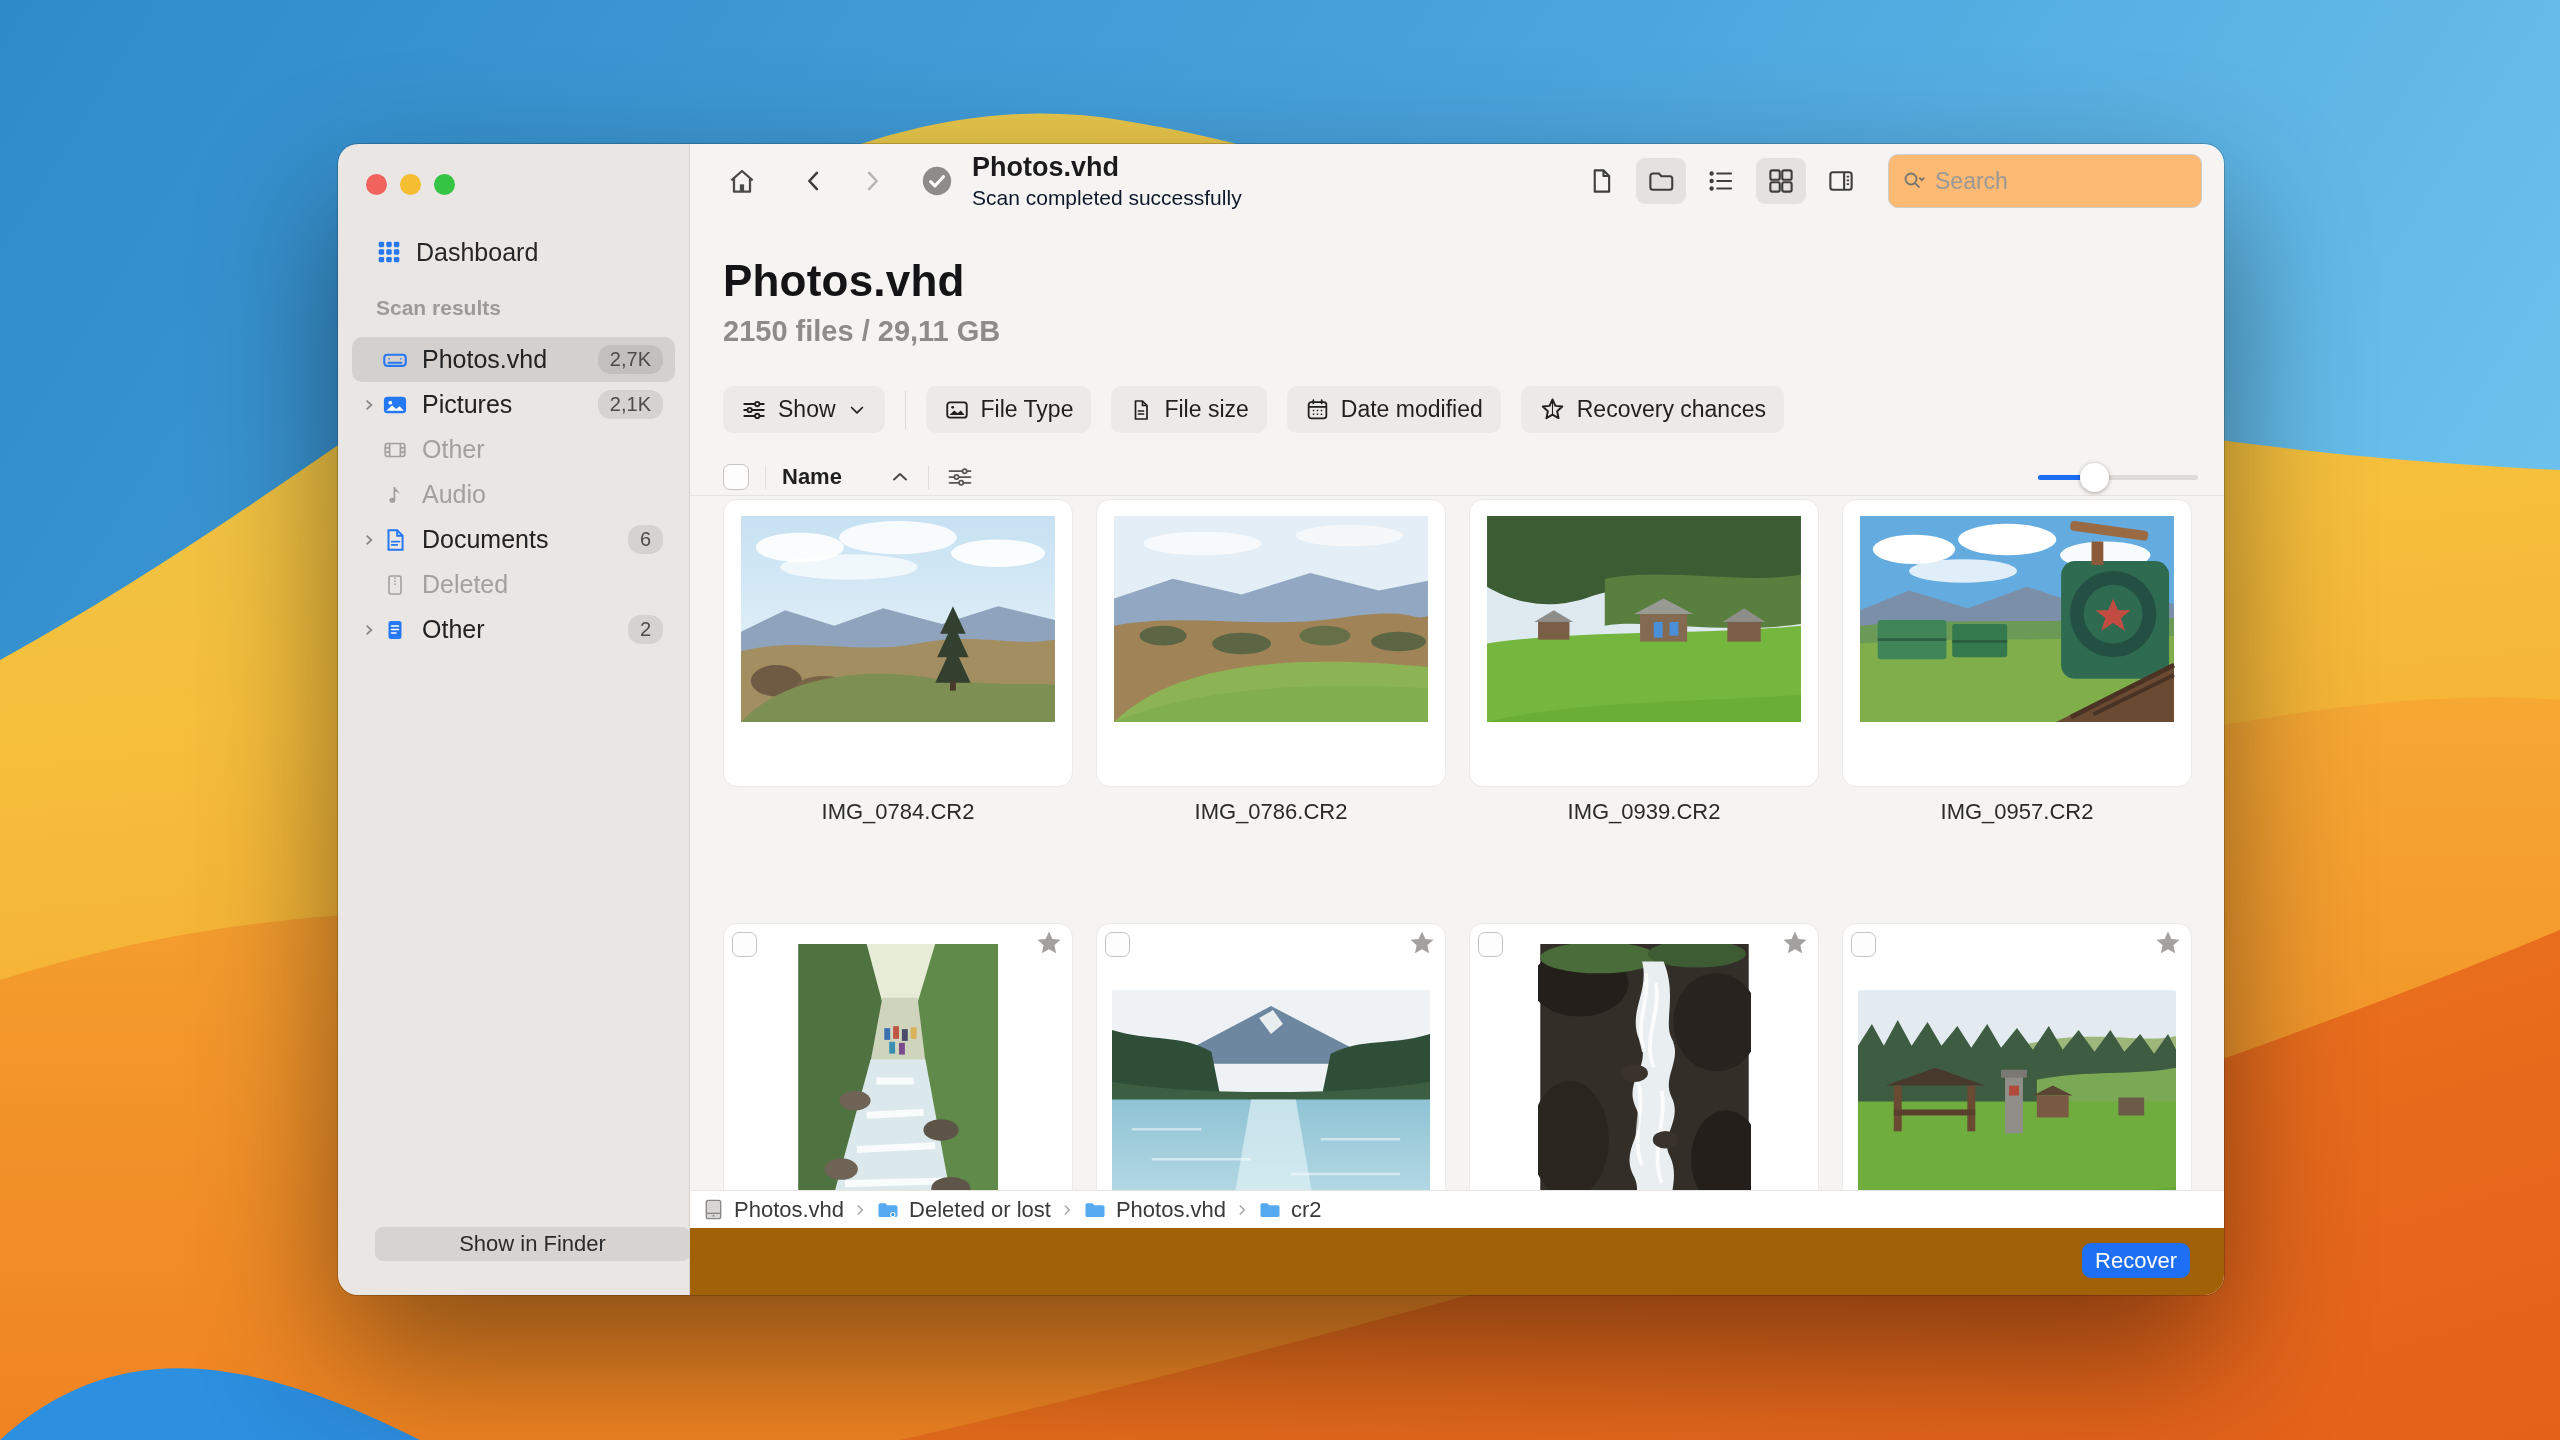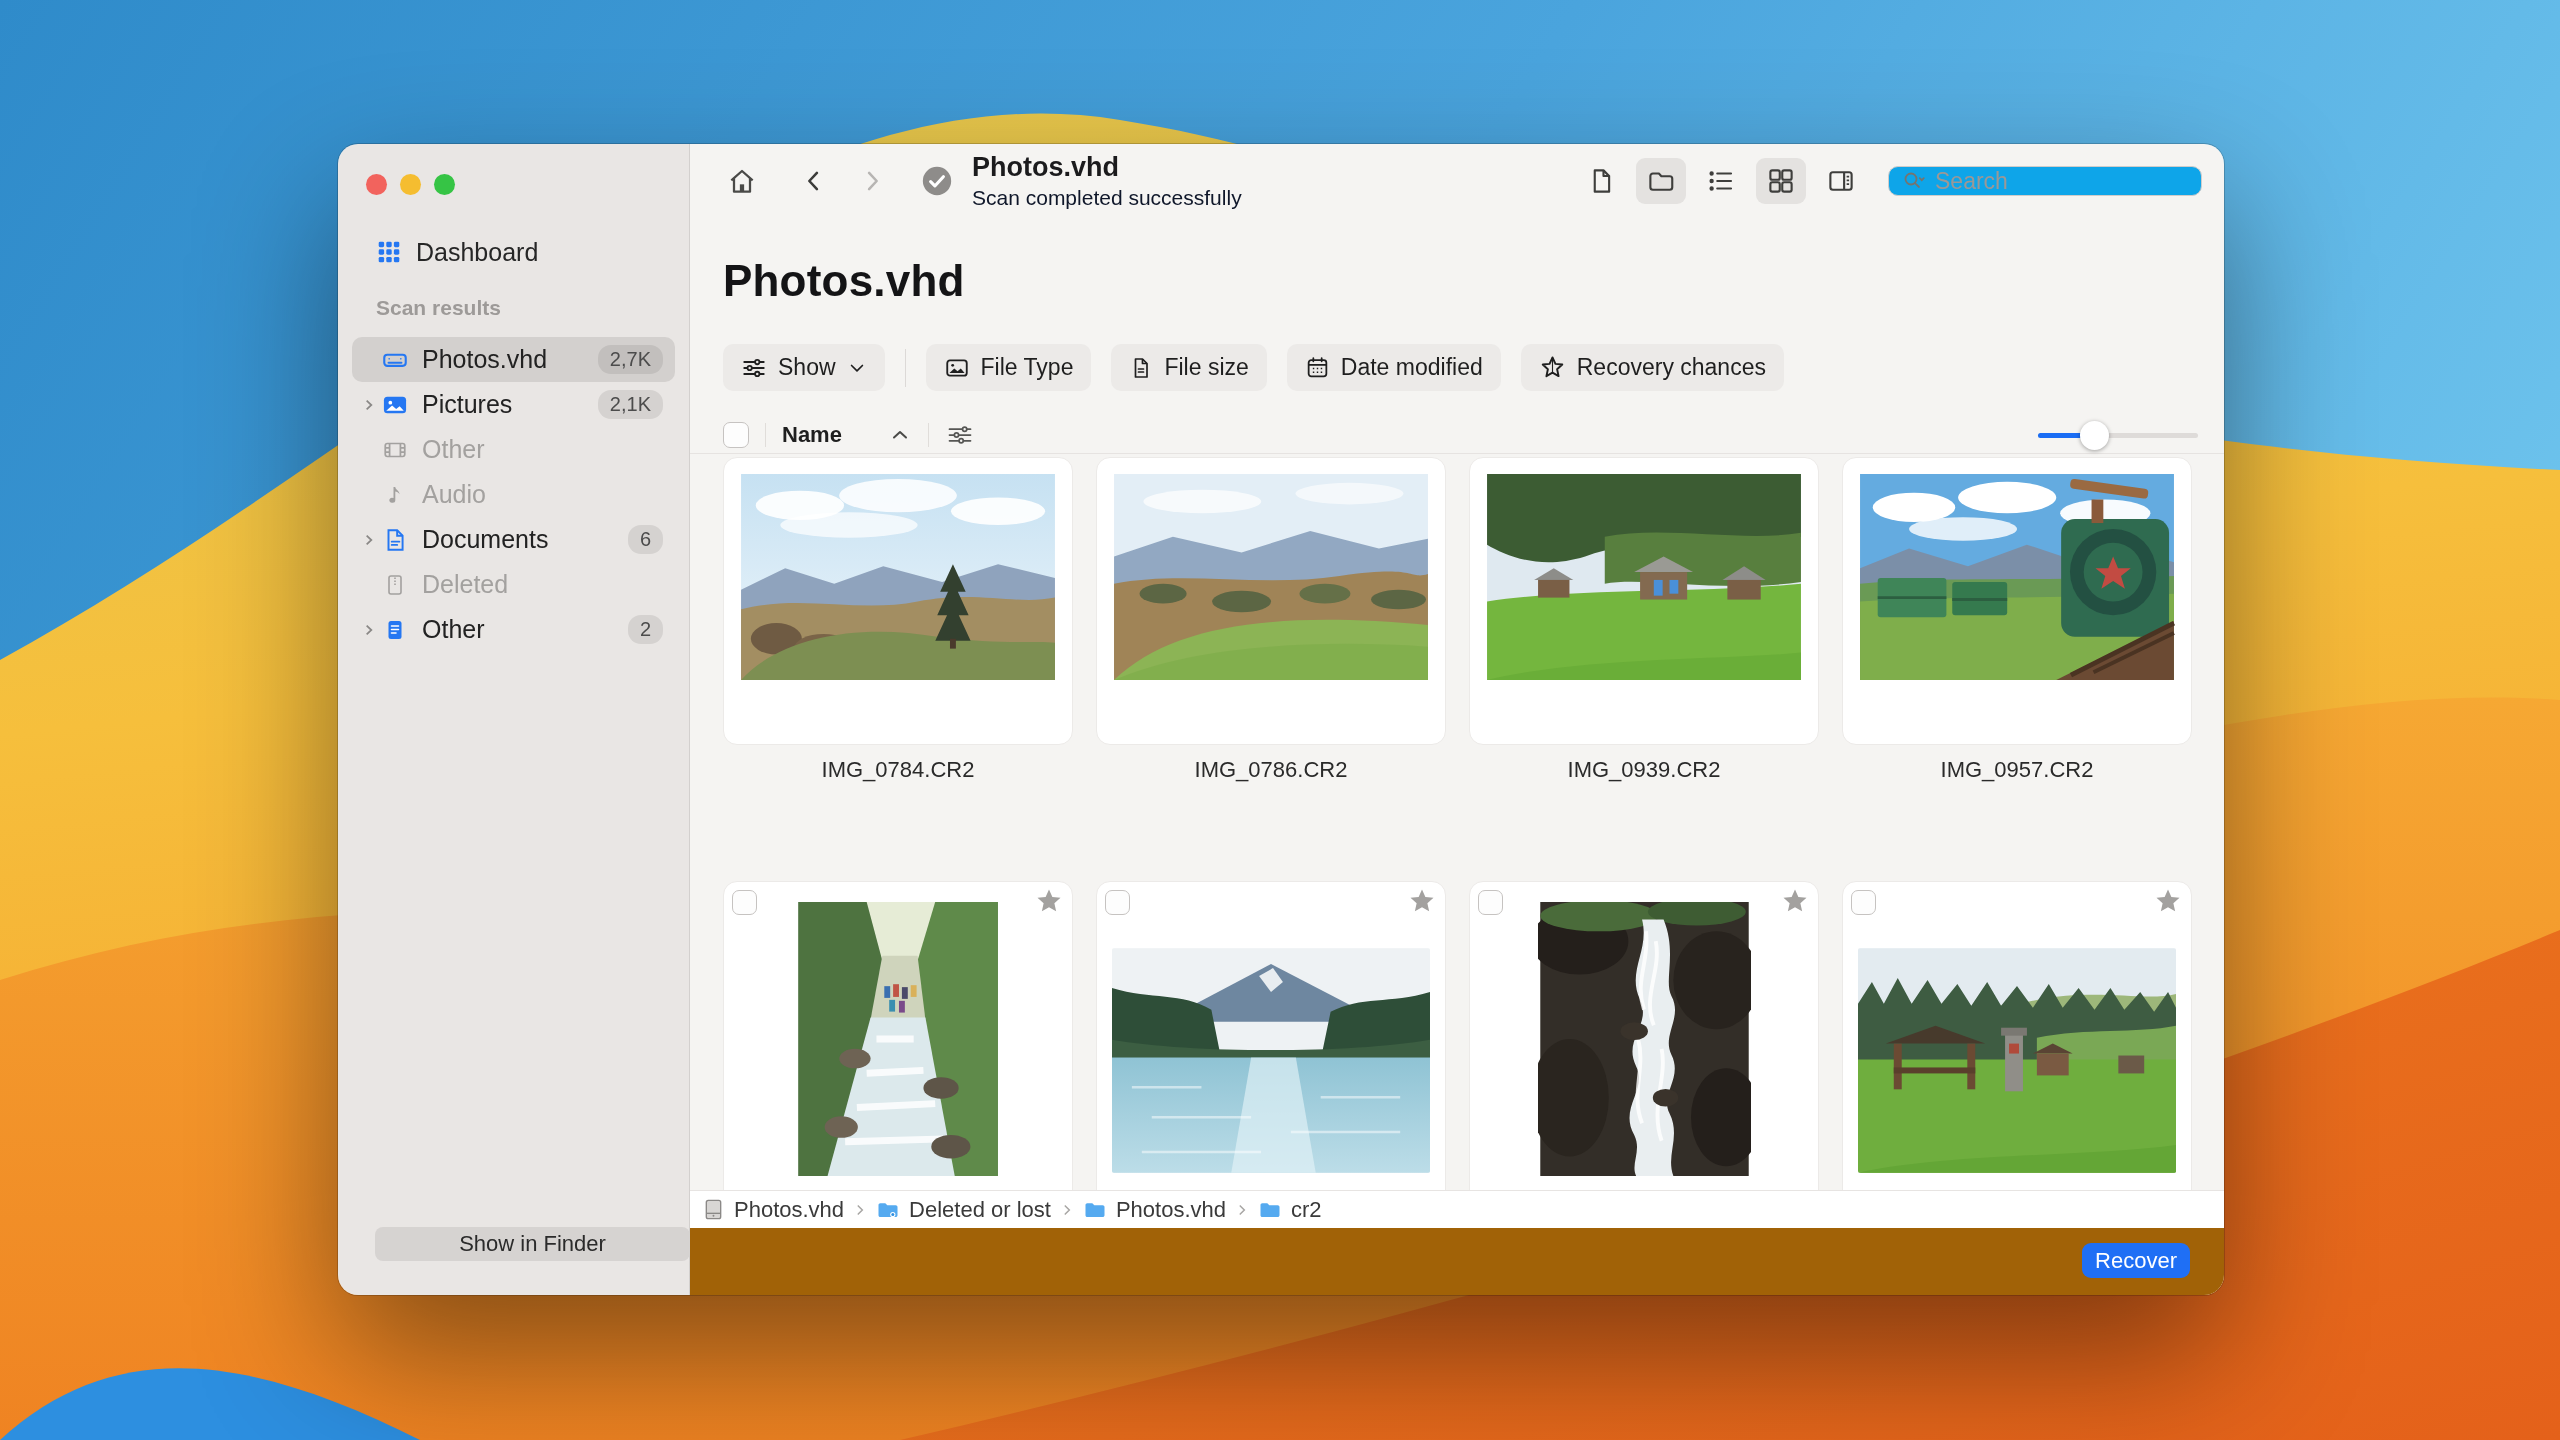--- a/index.html
+++ b/index.html
@@ -45,22 +45,22 @@
   .tb-home { margin-left:36px; }
   .tb-back { margin-left:42px; color:#3c3c3a; }
   .tb-fwd { margin-left:30px; color:#b7b5b3; }
   .tb-status { margin-left:34px; }
   .tb-title { margin-left:18px; display:flex; flex-direction:column; gap:3px; }
   .tb-title .t { font-size:27px; font-weight:700; color:#1b1b1d; }
   .tb-title .s { font-size:21px; color:#0f172a; }
   .view-group { margin-left:auto; display:flex; align-items:center; gap:10px; }
   .view-btn { padding:8px 10px; border-radius:9px; display:flex; align-items:center; color:#3e3e3c; }
   .view-btn.active { background:#e4e2e0; }
-  .search-box { margin-left:22px; width:314px; height:30px; border:1.5px solid #cfccca; border-radius:10px;
-    background:#0ea5e9; display:flex; align-items:center; padding:0 12px; gap:8px; color:#76746f; }
+  .search-box { margin-left:22px; width:314px; height:54px; border:1.5px solid #cfccca; border-radius:10px;
+    background:#fdba74; display:flex; align-items:center; padding:0 12px; gap:8px; color:#76746f; }
   .search-box input { border:none; outline:none; background:transparent; font-size:23px; width:100%;
     font-family:inherit; color:#333; }
   .search-box input::placeholder { color:#9b9896; }
 
   .page-header { margin:38px 0 0 33px; }
   .page-header .title { font-size:44px; font-weight:700; color:#141416; letter-spacing:.2px; }
   .page-header .sub { margin-top:9px; font-size:29px; font-weight:700; color:#8e8b89; }
 
   .filter-row { margin:38px 0 0 33px; display:flex; align-items:center; gap:20px; flex-shrink:0; }
   .fbtn { height:47px; background:#eceae8; border:none; border-radius:10px; padding:0 18px;
@@ -342,20 +342,21 @@
               <path d="M14 14.2L18 18"></path>
               <path d="M18.8 9.2l2 2 2-2"></path>
           </svg>
         </span>
         <input type="text" placeholder="Search" style="">
       </div>
     </div>
 
     <div class="page-header">
       <div class="title">Photos.vhd</div>
+      <div class="sub">2150 files / 29,11 GB</div>
     </div>
 
     <div class="filter-row">
       <button class="fbtn">
         <span>
           <svg width="26" height="26" viewBox="0 0 24 24" fill="none" stroke="#1f1f1f" stroke-width="1.7" stroke-linecap="round">
             <path d="M3 6.5h18M3 12h18M3 17.5h18"></path>
             <circle cx="15" cy="6.5" r="2" fill="#eceae8"></circle>
               <circle cx="8" cy="12" r="2" fill="#eceae8"></circle>
               <circle cx="15" cy="17.5" r="2" fill="#eceae8"></circle>

